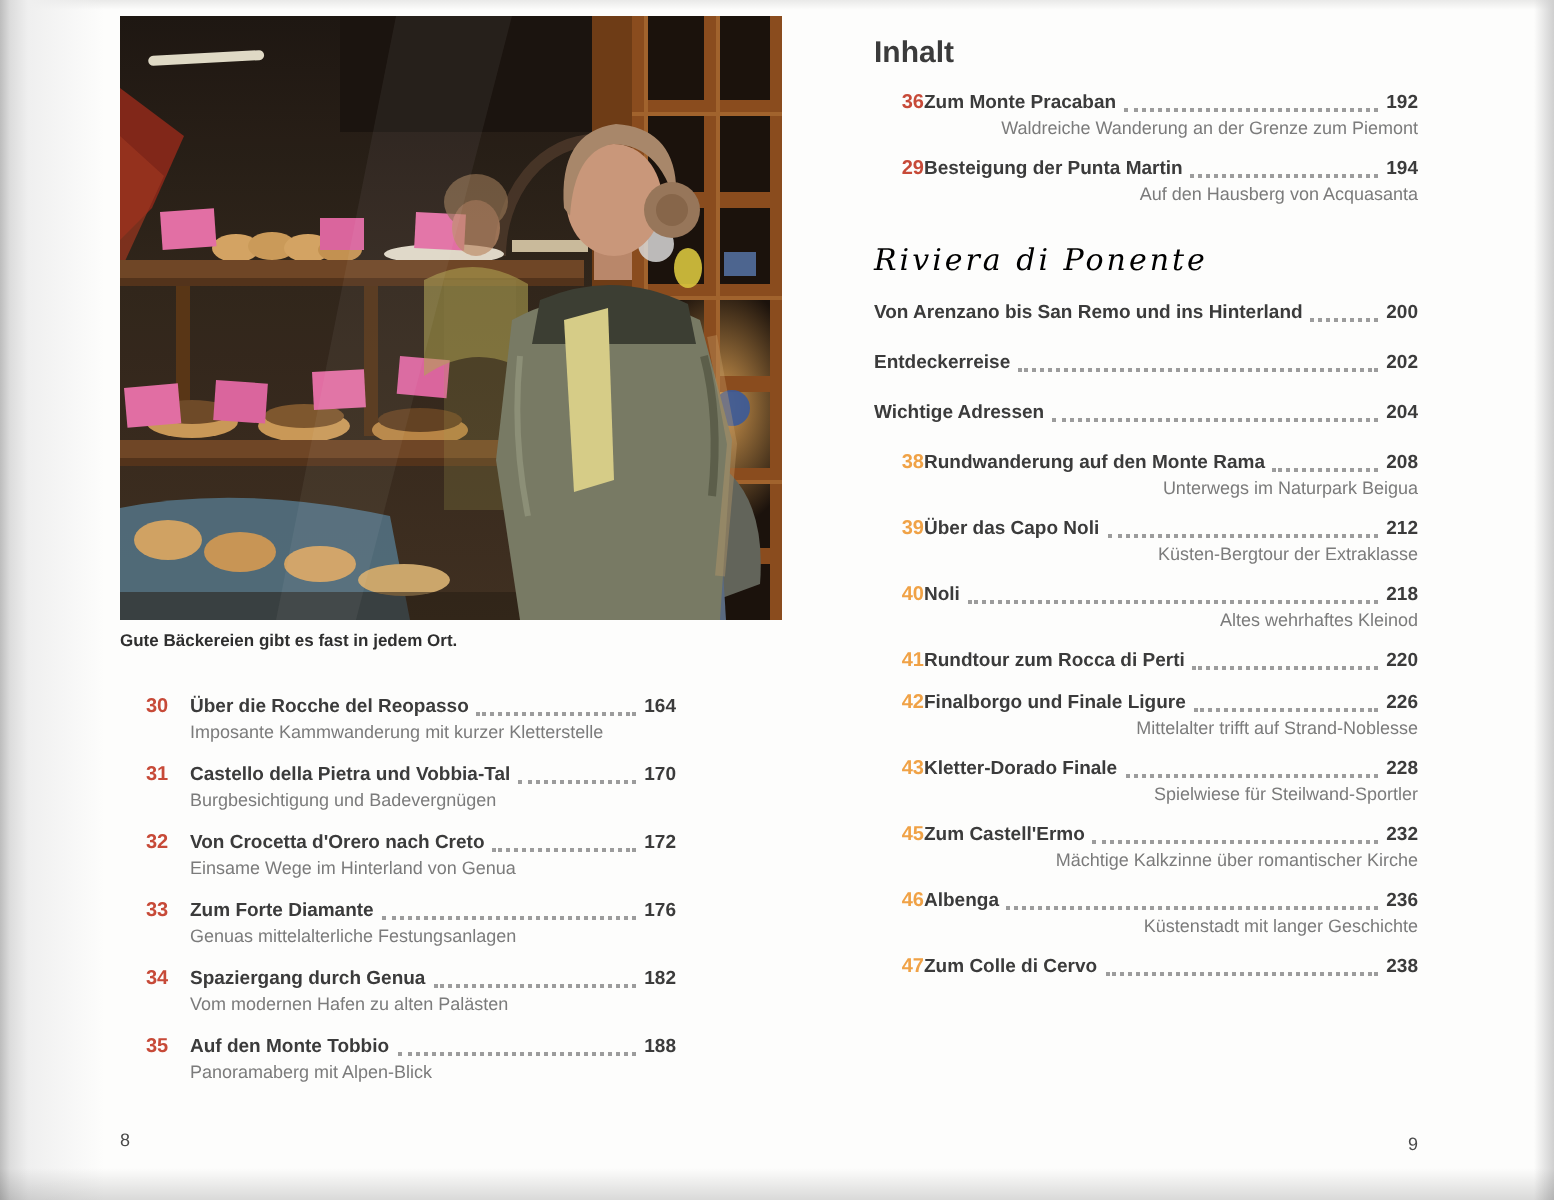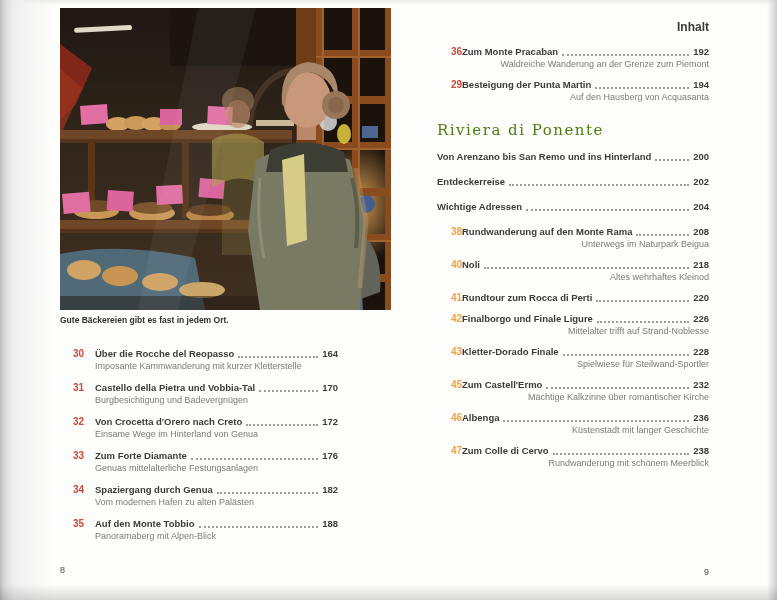--- a/index.html
+++ b/index.html
@@ -31,27 +31,27 @@
   .num-orange .num{color:#f0a246;}
   .etitle{font-size:9.5px;font-weight:bold;color:#3b3b3b;white-space:nowrap;}
   .leader{flex:1;border-bottom:2px dotted #9c9c9c;margin:0 4px 2px 4px;align-self:flex-end;min-width:8px;}
   .pg{font-size:9.5px;font-weight:bold;color:#3b3b3b;}
   .sub{margin-left:22px;margin-top:1px;font-size:9px;color:#7b7b7b;line-height:11px;white-space:nowrap;}
 
   .folio{position:absolute;font-size:9px;color:#4a4a4a;}
   .folio-left{left:0;top:557px;}
 
   .page-right{position:absolute;left:437px;top:22px;width:272px;}
-  .running-head{text-align:right;font-size:12px;font-weight:bold;color:#3b3b3b;line-height:10px;margin-bottom:14px;}
+  .running-head{text-align:left;font-size:15px;font-weight:bold;color:#3b3b3b;line-height:10px;margin-bottom:14px;}
   .page-right .toc{margin:0;width:272px;text-align:right;}
   .page-right .num{width:25px;flex:0 0 25px;}
   .page-right .sub{margin-left:25px;}
   .page-right .entry{margin-bottom:9px;}
-  .script-heading{margin-top:18px;font-family:"DejaVu Serif", serif;
-    font-size:15px;line-height:18px;color:#4d7c0f;letter-spacing:1.5px;margin-bottom:12px;}
+  .script-heading{margin-top:18px;font-family:"DejaVu Serif", serif;font-style:italic;
+    font-size:15px;line-height:18px;color:#000000;letter-spacing:1.5px;margin-bottom:12px;}
   .plain-list{width:272px;}
   .plain-row{display:flex;line-height:12px;margin-bottom:13px;}
   .plain-row .etitle{font-size:9.5px;}
   .plain-list{margin-bottom:8px;}
   .folio-right{right:0;top:545px;text-align:right;}
 </style>
 </head>
 <body>
 
 <div class="edge-top"></div>
@@ -305,20 +305,29 @@
       <div class="entry">
         <div class="row">
           <span class="num">38</span>
           <span class="etitle">Rundwanderung auf den Monte Rama</span>
           <span class="leader"></span>
           <span class="pg">208</span>
         </div>
         <div class="sub">Unterwegs im Naturpark Beigua</div>
       </div>
 
+      <div class="entry">
+        <div class="row">
+          <span class="num">39</span>
+          <span class="etitle">Über das Capo Noli</span>
+          <span class="leader"></span>
+          <span class="pg">212</span>
+        </div>
+        <div class="sub">Küsten-Bergtour der Extraklasse</div>
+      </div>
 
       <div class="entry">
         <div class="row">
           <span class="num">40</span>
           <span class="etitle">Noli</span>
           <span class="leader"></span>
           <span class="pg">218</span>
         </div>
         <div class="sub">Altes wehrhaftes Kleinod</div>
       </div>
@@ -373,18 +382,17 @@
         <div class="sub">Küstenstadt mit langer Geschichte</div>
       </div>
 
       <div class="entry">
         <div class="row">
           <span class="num">47</span>
           <span class="etitle">Zum Colle di Cervo</span>
           <span class="leader"></span>
           <span class="pg">238</span>
         </div>
-        <div class="sub">Rundwanderung mit schönem Meerblick</div>
       </div>
     </div>
 
   <div class="folio folio-right">9</div>
 </div>
 
 </body></html>

